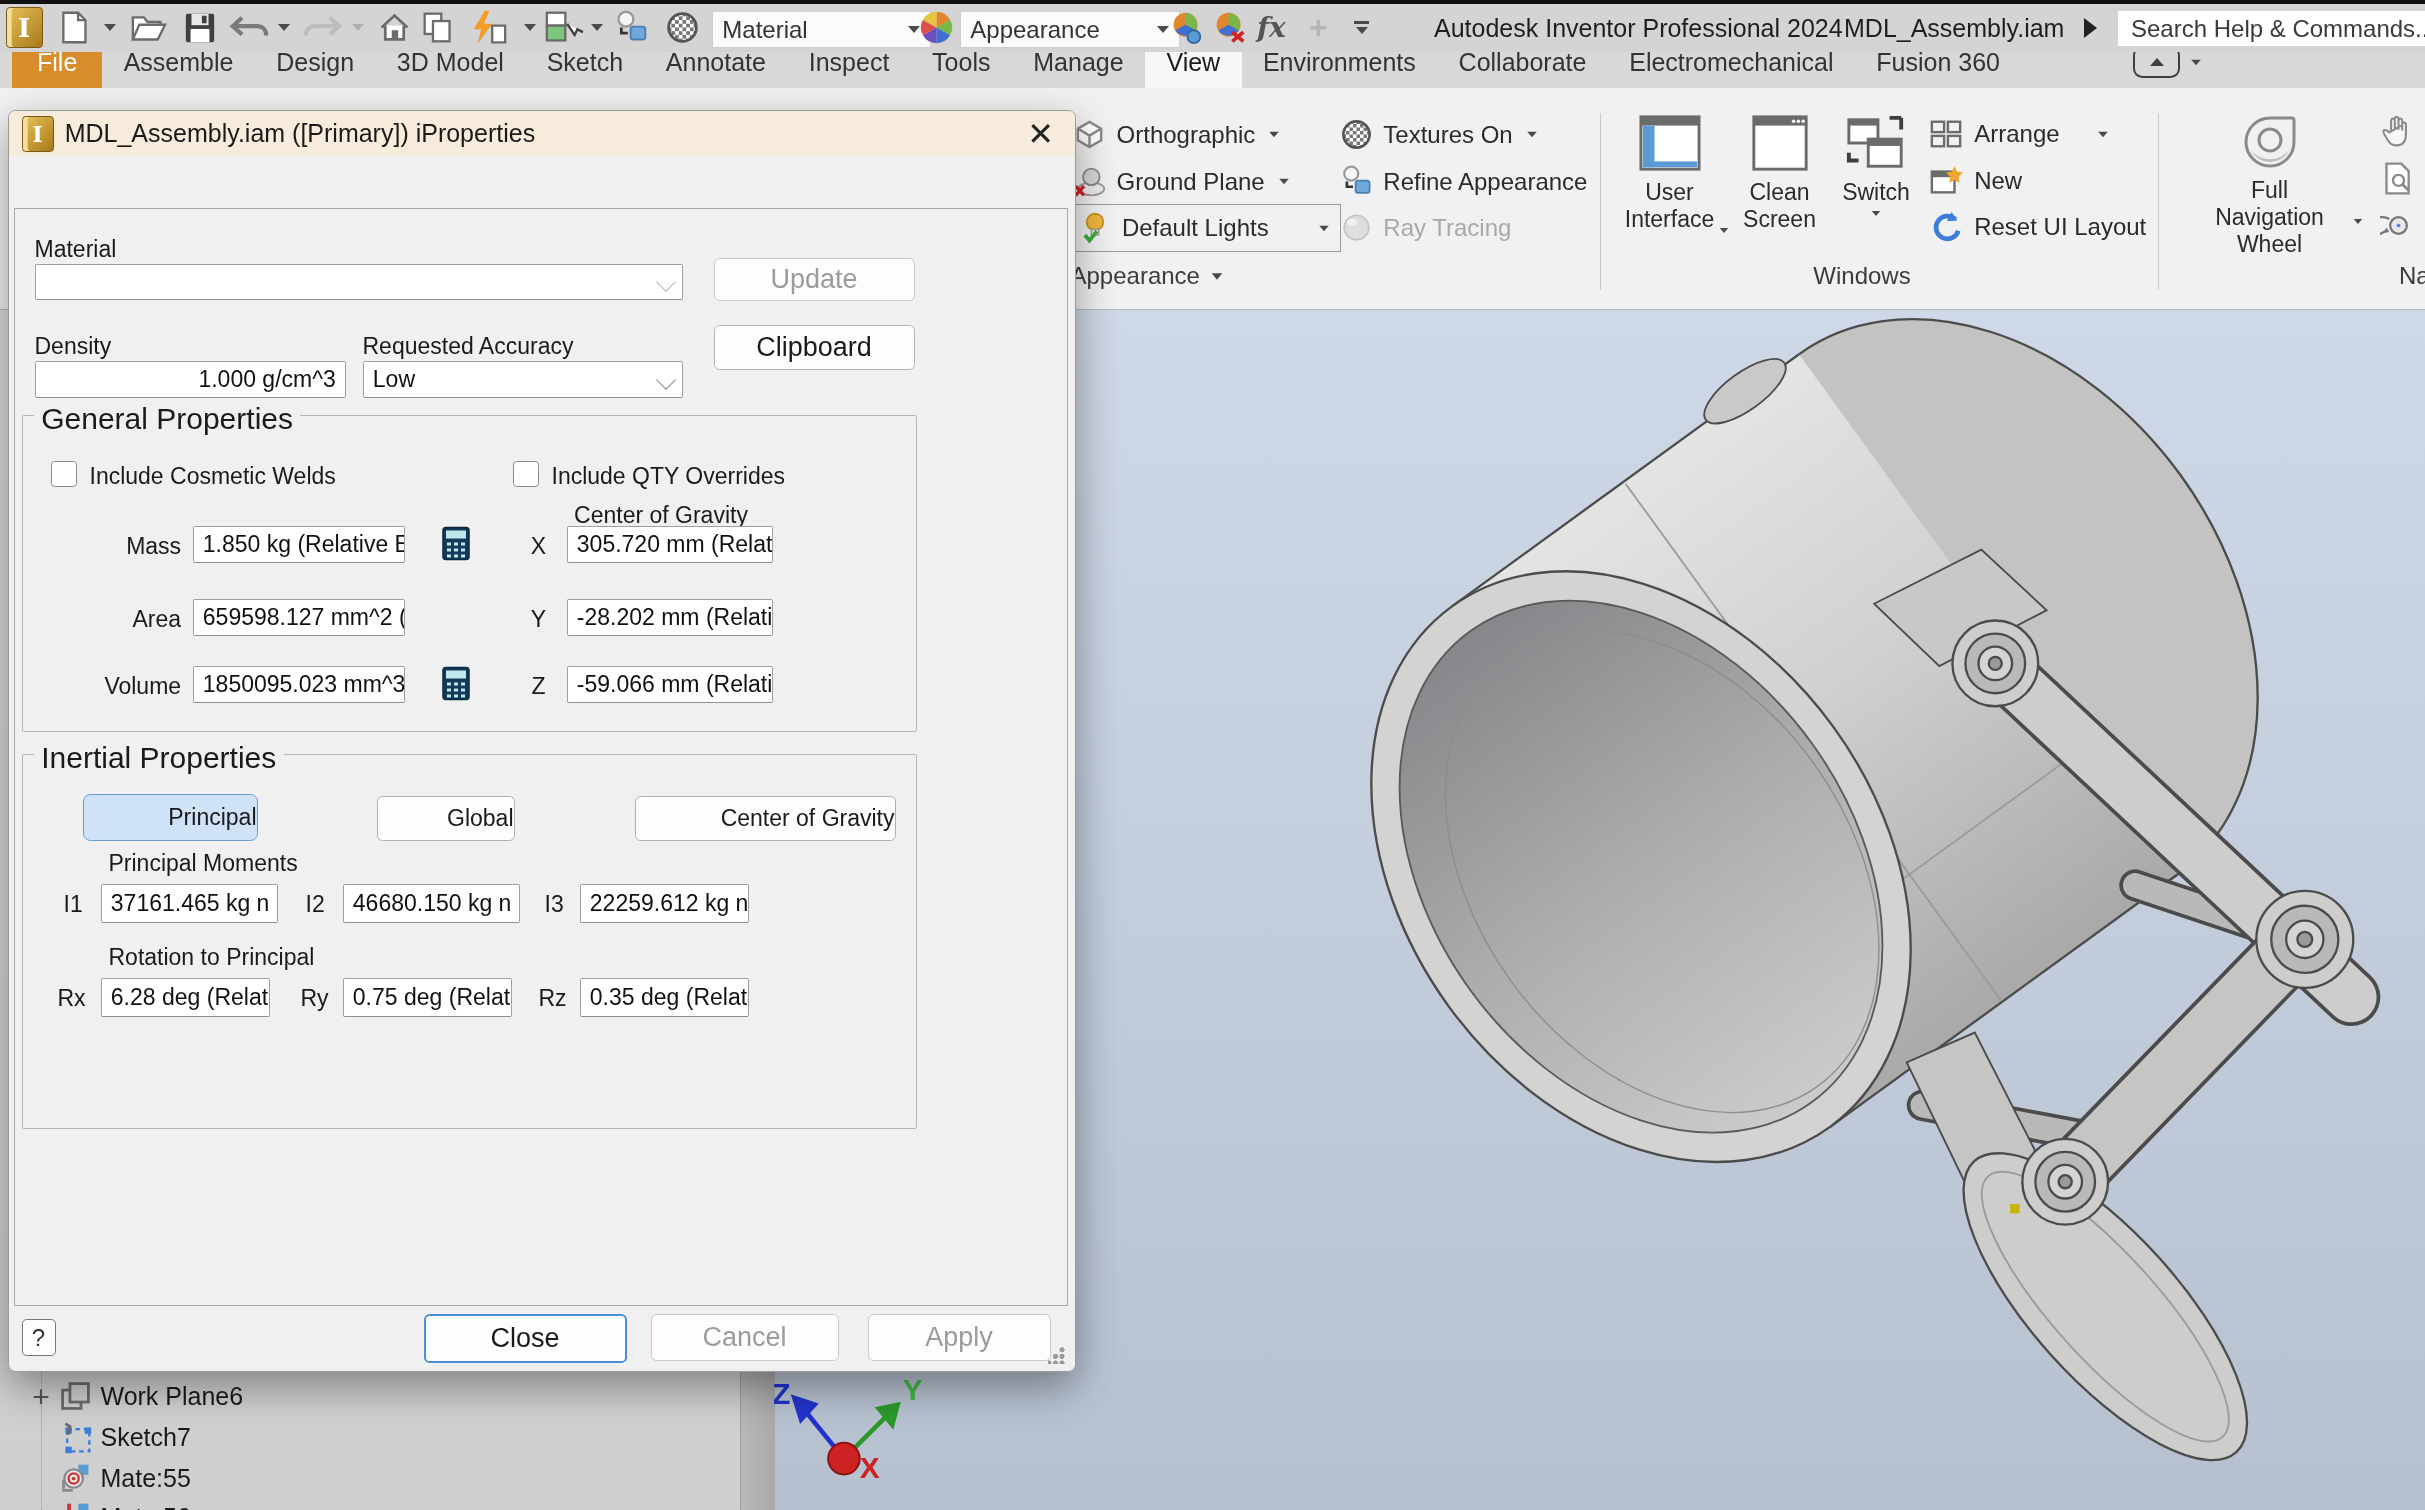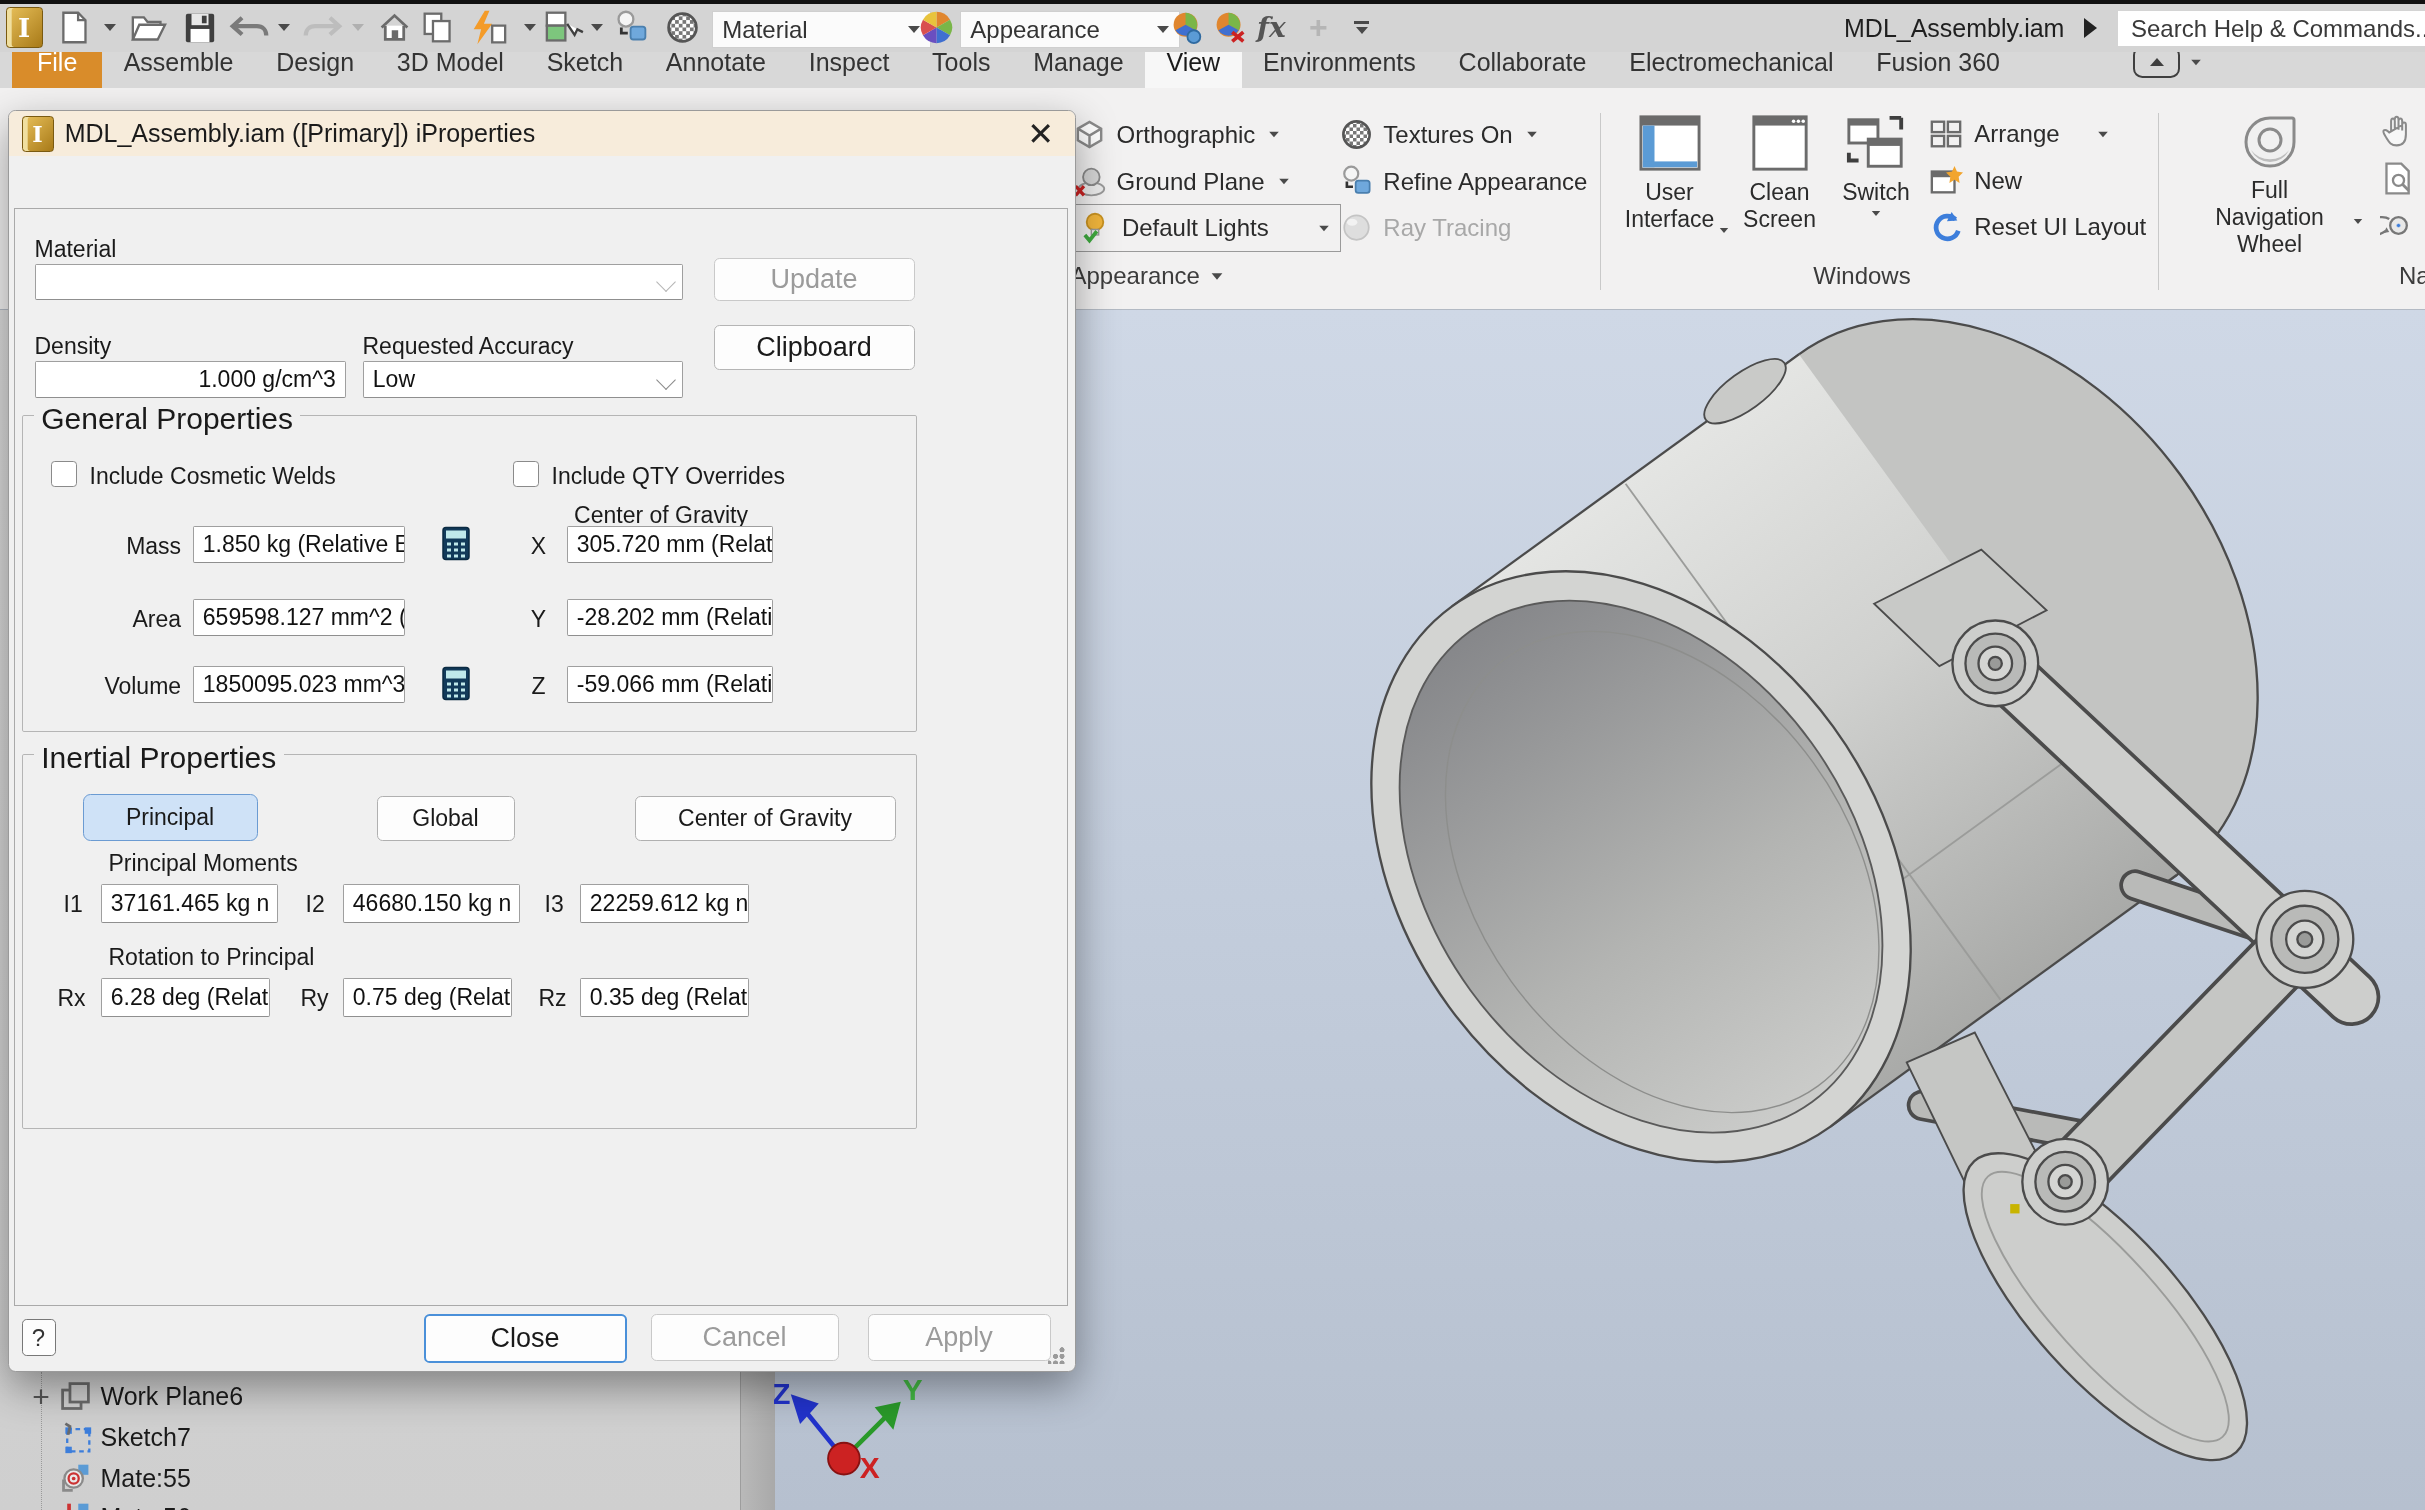--- a/index.html
+++ b/index.html
@@ -65,21 +65,21 @@
           font-size:23px;color:#111;display:flex;align-items:center;padding:0 9.3px;white-space:nowrap;overflow:hidden}
   .thinv{width:13px;height:13px;border-right:1.9px solid #8a8a8a;border-bottom:1.9px solid #8a8a8a;transform:rotate(45deg);margin-left:auto;flex:none}
   .dbtn{position:absolute;background:#fdfdfd;border:0.9px solid #b5b5b5;border-radius:5.6px;font-size:27px;color:#1a1a1a;
         display:flex;align-items:center;justify-content:center}
   .dbtn.dis{color:#9b9b9b;border-color:#c9c9c9}
   .dbtn.primary{border:2.8px solid #4a90d9}
   .group{position:absolute;border:0.9px solid #b5b5b5;border-radius:1.9px}
   .gtitle{position:absolute;top:-14px;left:11.2px;background:#f0f0f0;padding:0 7.5px;font-size:30px;color:#1a1a1a;white-space:nowrap}
   .cbox{position:absolute;width:24px;height:24px;background:#fff;border:1.9px solid #8a8a8a;border-radius:3.7px}
   .togglebtn{position:absolute;background:#fdfdfd;border:0.9px solid #b0b0b0;border-radius:5.6px;font-size:23px;
-        display:flex;align-items:center;justify-content:center;color:#1a1a1a}
+        display:flex;align-items:center;justify-content:flex-end;color:#1a1a1a}
   .togglebtn.sel{background:#cfe2f7;border:1.9px solid #6b9bd2;border-radius:7.5px}
   .helpicon{position:absolute;left:13px;top:1208px;width:32px;height:35px;border:1.9px solid #777;border-radius:4.7px;
         font-size:24px;color:#333;display:flex;align-items:center;justify-content:center;background:#fdfdfd}
   .grip{position:absolute;right:9.3px;bottom:7.5px;width:17px;height:17px;
         background:
          radial-gradient(circle at 14px 2.8px,#9a9a9a 2.3px,transparent 2.8px),
          radial-gradient(circle at 14px 9.3px,#9a9a9a 2.3px,transparent 2.8px),
          radial-gradient(circle at 7.5px 9.3px,#9a9a9a 2.3px,transparent 2.8px),
          radial-gradient(circle at 14px 16px,#9a9a9a 2.3px,transparent 2.8px),
          radial-gradient(circle at 7.5px 16px,#9a9a9a 2.3px,transparent 2.8px),
@@ -358,20 +358,21 @@
   <div class="qicon" style="left:1257px;font-family:'DejaVu Serif',serif;font-style:italic;font-weight:bold;font-size:28px;color:#555">fx</div>
 
   <div class="qicon" style="left:1309px;font-size:32px;color:#b5b5b5;font-weight:bold">+</div>
   <div class="qicon" style="left:1354px">
     <div style="display:flex;flex-direction:column;align-items:center">
         <div style="width:15px;height:2.8px;background:#4a4a4a;margin-bottom:2.8px"></div>
         <span class="chev"></span>
       </div>
   </div>
 
+  <div class="ttext" style="left:1434px">Autodesk Inventor Professional 2024</div>
   <div class="ttext" style="left:1844px">MDL_Assembly.iam</div>
   <div class="qicon" style="left:2084px">
       <span class="playtri"></span>
     </div>
   <div class="searchbox" style="left:2118px;width:308px">
     <span>Search Help &amp; Commands...</span>
   </div>
 </div>
 
 <div class="abs tabrow">

